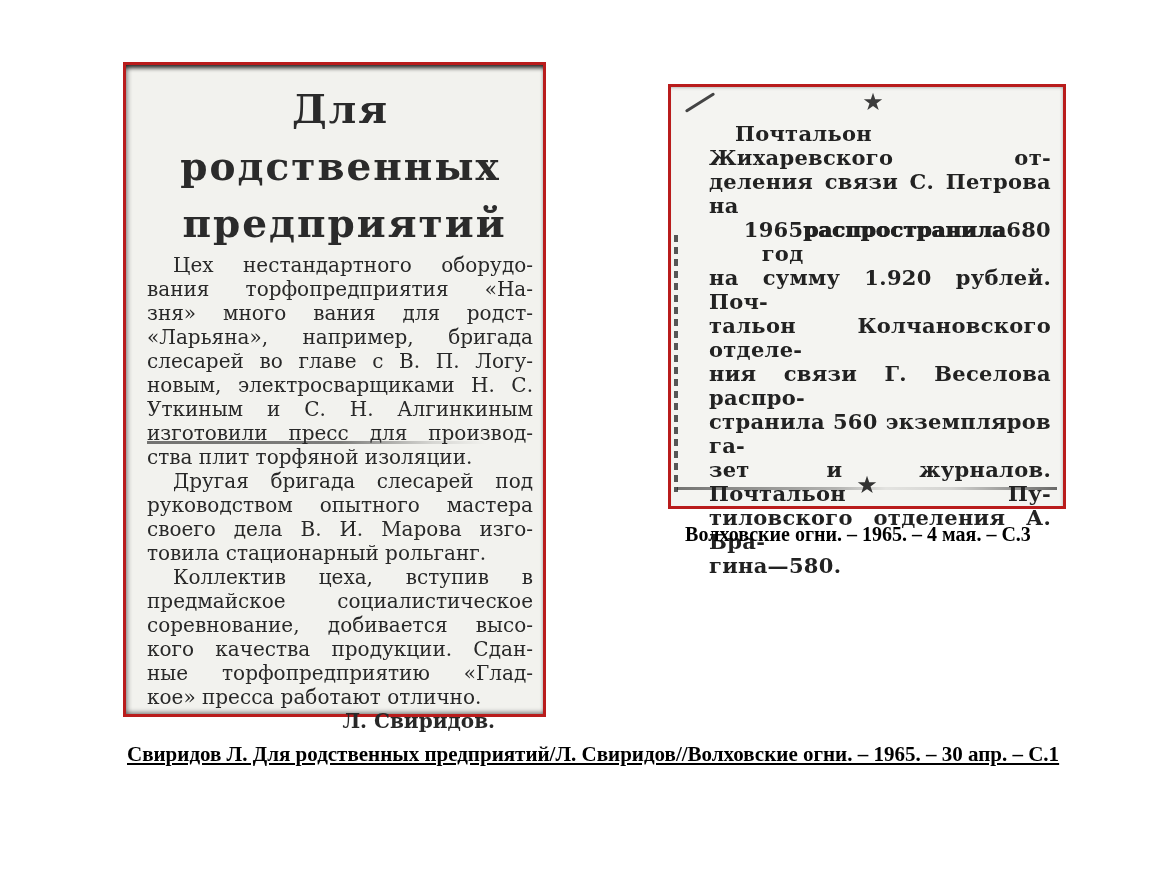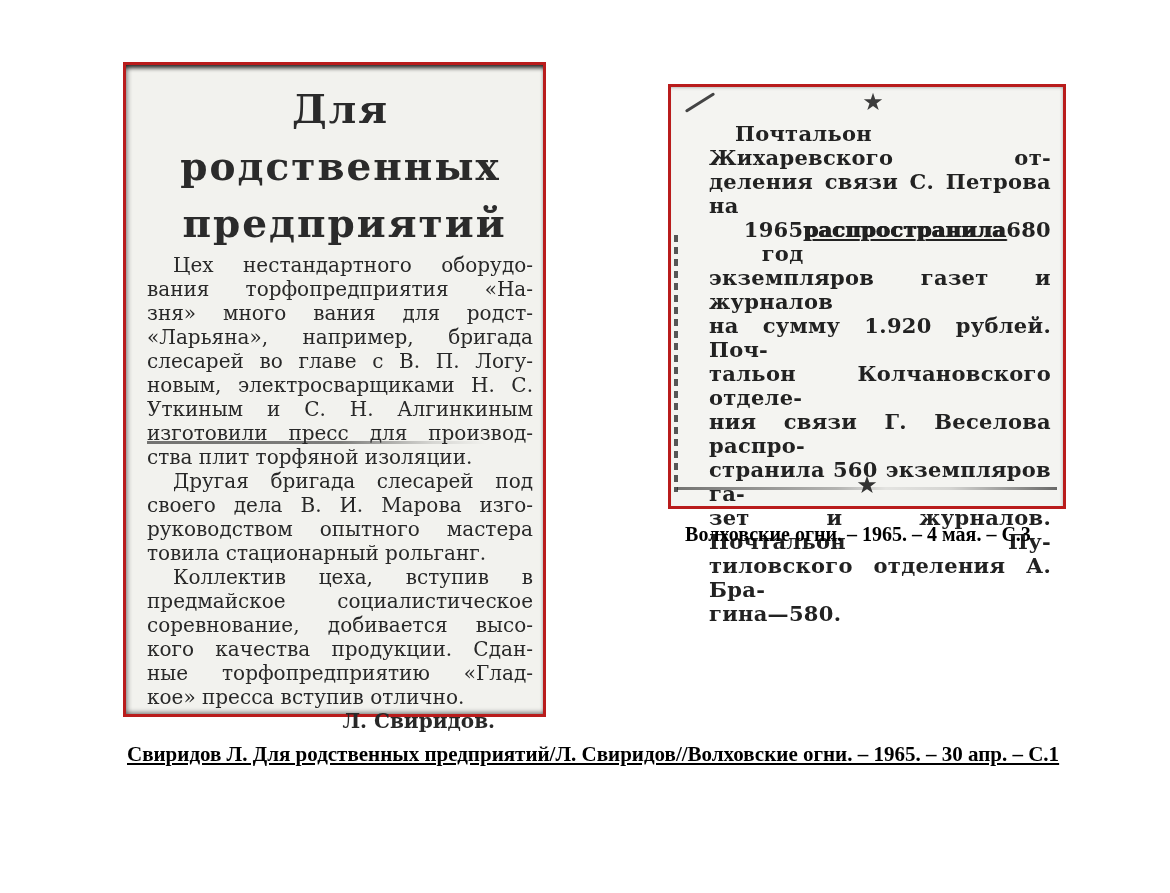--- a/index.html
+++ b/index.html
@@ -28,21 +28,21 @@
   
   #right-clip{
     left:668px;top:84px;width:398px;height:425px;background:#f4f4f1;
     box-shadow:inset 0 3px 3px -2px rgba(60,60,60,.3),
                inset -3px 0 3px -2px rgba(60,60,60,.2);
   }
   .rc-star-top{text-align:center;font-size:24px;line-height:26px;color:#3c3c3c;margin-top:2px;}
   .rc-body{margin:7px 12px 0 26px;font-size:21px;line-height:24px;font-weight:bold;
     color:#222;letter-spacing:.3px;}
   .flexline{display:flex;justify-content:space-between;text-align:right;}
-  .smudge-bold{text-shadow:.7px 0 0 #1a1a1a,-.5px 0 0 #1a1a1a;text-decoration:underline;}
+  .smudge-bold{text-shadow:.7px 0 0 #1a1a1a,-.5px 0 0 #1a1a1a;}
   .dash-strip{position:absolute;left:3px;top:148px;bottom:14px;width:4px;
     background:repeating-linear-gradient(to bottom,#3a3a3a 0 7px,transparent 7px 12px);opacity:.85;}
   .scratch{position:absolute;left:12px;top:14px;width:34px;height:3px;background:#444;
     transform:rotate(-32deg);border-radius:2px;}
   .rc-bottomline{position:absolute;left:6px;right:6px;bottom:16px;height:3px;
     background:linear-gradient(90deg,rgba(30,30,30,.6),rgba(30,30,30,.3) 42%,
       rgba(30,30,30,.08) 55%,rgba(30,30,30,.15) 72%,rgba(30,30,30,.65));}
   .rc-star-bottom{position:absolute;bottom:7px;left:50%;transform:translateX(-50%);
     font-size:24px;color:#333;}
   
@@ -60,46 +60,45 @@
     <div class="jl indent">Цех нестандартного оборудо-</div>
     <div class="jl">вания торфопредприятия «На-</div>
     <div class="jl">зня» много вания для родст-</div>
     <div class="jl">«Ларьяна», например, бригада</div>
     <div class="jl">слесарей во главе с В. П. Логу-</div>
     <div class="jl">новым, электросварщиками Н. С.</div>
     <div class="jl">Уткиным и С. Н. Алгинкиным</div>
     <div class="jl u-smudge">изготовили пресс для производ-</div>
     <div class="ll">ства плит торфяной изоляции.</div>
     <div class="jl indent">Другая бригада слесарей под</div>
+    <div class="jl">руководством опытного мастера</div>
     <div class="jl">своего дела В. И. Марова изго-</div>
-    <div class="jl">руководством опытного мастера</div>
     <div class="ll">товила стационарный рольганг.</div>
     <div class="jl indent">Коллектив цеха, вступив в</div>
     <div class="jl">предмайское социалистическое</div>
     <div class="jl">соревнование, добивается высо-</div>
     <div class="jl">кого качества продукции. Сдан-</div>
     <div class="jl">ные торфопредприятию «Глад-</div>
-    <div class="ll">кое» пресса вступив отлично.</div>
+    <div class="ll">кое» пресса работают отлично.</div>
     <div class="sig">Л. Свиридов.</div>
   </div>
 </div>
 
 <div class="clipping" id="right-clip">
   <div class="scratch"></div>
   <div class="dash-strip"></div>
   <div class="rc-star-top">★</div>
   <div class="rc-body">
     <div class="jl indent">Почтальон Жихаревского от-</div>
     <div class="jl">деления связи С. Петрова на</div>
     <div class="flexline">
       <span>1965 год</span>
       <span class="smudge-bold">распространила</span>
       <span>680</span>
     </div>
-    <div class="jl">экземпляров газет и журналов</div>
     <div class="jl">на сумму 1.920 рублей. Поч-</div>
     <div class="jl">тальон Колчановского отделе-</div>
     <div class="jl">ния связи Г. Веселова распро-</div>
     <div class="jl">странила 560 экземпляров га-</div>
     <div class="jl">зет и журналов. Почтальон Пу-</div>
     <div class="jl">тиловского отделения А. Бра-</div>
     <div class="ll">гина—580.</div>
   </div>
   <div class="rc-bottomline"></div>
   <div class="rc-star-bottom">★</div>

